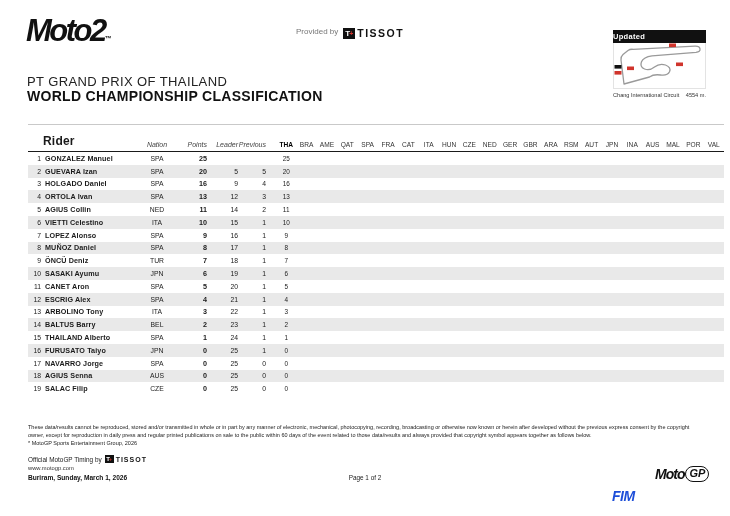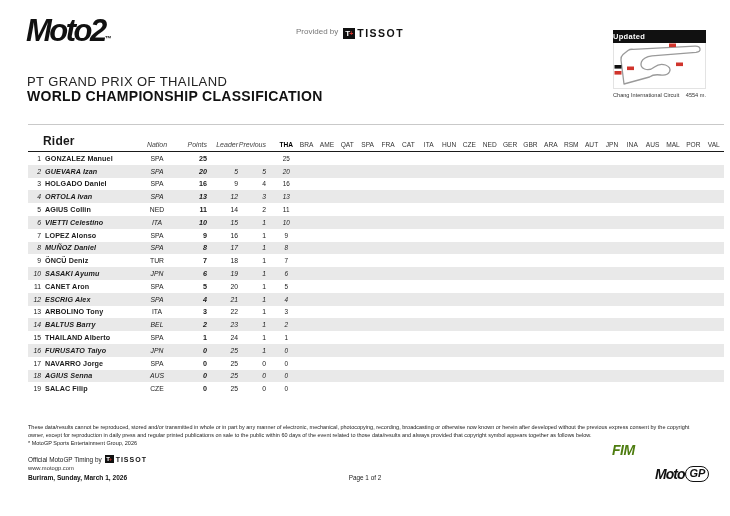--- a/index.html
+++ b/index.html
@@ -25,21 +25,21 @@
   .track-status { background:#111; color:#fff; font-size:7.5px; font-weight:bold; text-align:left;
     height:13px; line-height:13px; letter-spacing:.3px; }
   .track-map { width:93px; height:46px; background:#fff; border:1px solid #e3e3e3; border-top:none; position:relative; }
   .track-map svg { display:block; }
   .track-caption { display:flex; justify-content:space-between; margin-top:3px; font-size:5.6px; color:#333; width:100%; }
 
   
   .table { position:absolute; left:28px; top:124px; width:696px; }
   .thead { display:flex; align-items:flex-end; height:28px; border-top:1px solid #c9c9c9; border-bottom:1.5px solid #1a1a1a; padding-bottom:3px; }
   .trow  { display:flex; align-items:center; height:12.8px; }
-  .trow.alt { background:#e9e9e9;font-style:italic; }
+  .trow.alt { background:#e9e9e9; }
   .c-pos      { width:13px;  text-align:right; font-size:6.8px; color:#222; }
   .c-rider    { width:95px;  padding-left:4px; font-size:7.2px; font-weight:bold; letter-spacing:.1px; white-space:nowrap; }
   .c-nation   { width:42px;  text-align:center; font-size:6.8px; }
   .c-points   { width:29px;  text-align:right; font-size:7.2px; font-weight:bold; }
   .c-leader   { width:31px;  text-align:right; font-size:6.8px; }
   .c-previous { width:28px;  text-align:right; font-size:6.8px; }
   .c-races    { width:448px; margin-left:10px; display:flex; }
   .thead .c-rider    { font-size:12px; letter-spacing:.2px; padding-left:2px; }
   .thead .c-nation, .thead .c-points, .thead .c-leader, .thead .c-previous
     { font-style:italic; font-weight:normal; font-size:7px; color:#444; }
@@ -50,21 +50,21 @@
   
   .disclaimer { position:absolute; left:28px; top:424px; width:676px; font-size:5.5px; line-height:7.5px; color:#222; }
   .copyright  { position:absolute; left:28px; top:440px; font-size:5.5px; color:#222; }
   .timing-line { position:absolute; left:28px; top:455px; display:flex; align-items:center; gap:3px; font-size:6.4px; color:#222; }
   .timing-line .tissot-mark { width:9px; height:8px; font-size:6px; }
   .timing-line .tissot-mark .plus { font-size:5px; }
   .timing-line .tissot-word { font-size:7px; letter-spacing:1px; }
   .website { position:absolute; left:28px; top:465px; font-size:5.8px; color:#333; }
   .location-date { position:absolute; left:28px; top:474px; font-size:6.6px; font-weight:bold; color:#111; }
   .page-number { position:absolute; left:0; top:474px; width:730px; text-align:center; font-size:6.4px; color:#222; }
-  .fim-logo { position:absolute; left:612px; top:442px; font-size:14px; font-weight:bold; font-style:italic; letter-spacing:-.5px; color:#4d7c0f; }
+  .fim-logo { position:absolute; left:612px; top:488px; font-size:14px; font-weight:bold; font-style:italic; letter-spacing:-.5px; color:#1d4ed8; }
   .motogp-logo { position:absolute; left:655px; top:466px; font-size:14px; font-weight:bold; font-style:italic; letter-spacing:-1px; color:#111; display:flex; }
   .motogp-logo .gp { border:1.4px solid #111; border-radius:8px; padding:0 3px; margin-left:1px; font-size:11px; letter-spacing:0; }
 </style>
 </head>
 <body>
 
 <div class="moto2-logo"><span>Moto2</span><span class="tm">™</span></div>
 
 <div class="provided">
   <span class="provided-label">Provided by</span>

